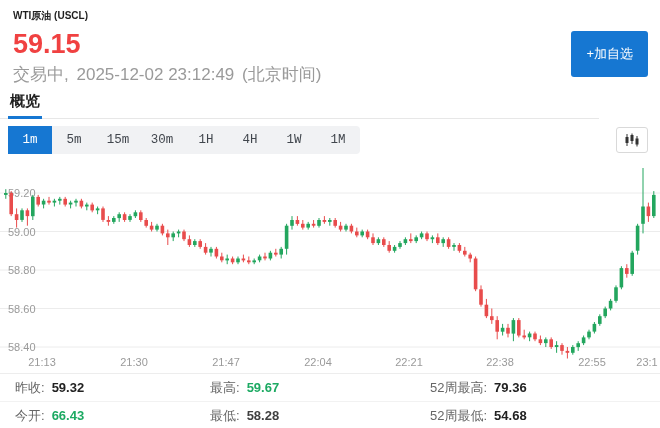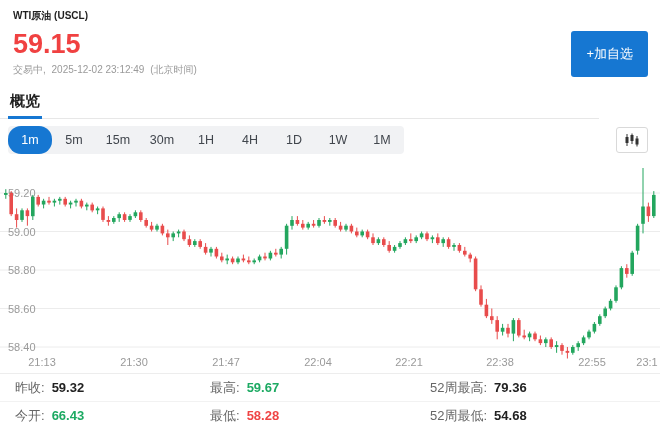--- a/index.html
+++ b/index.html
@@ -6,57 +6,57 @@
   .app{
     position:relative;width:660px;height:428px;overflow:hidden;background:#fff;
     font-family:"Liberation Sans","DejaVu Sans",sans-serif;color:#222;
   }
   
   .header{position:absolute;top:0;left:0;width:660px;height:86px;}
   .title{position:absolute;top:9px;left:13px;font-size:10px;font-weight:700;color:#1f1f1f;}
   .price-row{position:absolute;top:31px;left:13px;display:flex;align-items:flex-end;}
   .price{font-size:27px;font-weight:700;color:#f04141;line-height:1;}
   .change{font-size:14px;color:#f04141;margin-left:10px;padding-bottom:3px;}
-  .status{position:absolute;top:63px;left:13px;font-size:10px;color:#9a9a9a;}
+  .status{position:absolute;top:63px;left:13px;font-size:17px;color:#9a9a9a;}
   .status span{margin-right:3px;}
   .add-btn{
     position:absolute;top:31px;right:12px;height:46px;padding:0 15px;
     background:#1677d2;color:#fff;border:none;border-radius:3px;
     font-size:13px;cursor:pointer;font-family:inherit;
   }
   
   .tabs{position:absolute;top:92px;left:0;width:599px;height:26px;border-bottom:1px solid #e7e7e7;}
   .tab{position:absolute;top:0;font-size:15px;cursor:pointer;}
   .tab.active{left:10px;font-weight:700;color:#1f1f1f;}
   .tab.active::after{content:"";position:absolute;left:-2px;right:-2px;bottom:-8px;height:3px;background:#1677d2;}
   .tab.inactive{left:62px;color:#9aa0a6;margin-top:36px;}
   
   .toolbar{position:absolute;top:126px;left:8px;right:10px;height:28px;}
   .interval-group{display:inline-flex;background:#f1f2f4;border-radius:4px;height:28px;align-items:center;}
   .ibtn{
-    width:44px;height:28px;border:none;background:transparent;border-radius:13px;
-    font-size:12.5px;color:#41464d;cursor:pointer;font-family:Liberation Sans, sans-serif;padding:0;
+    width:44px;height:28px;border:none;background:transparent;border-radius:0;
+    font-size:12.5px;color:#41464d;cursor:pointer;font-family:Liberation Mono, monospace;padding:0;
   }
   .ibtn.active{background:#1677d2;color:#fff;}
   .charttype-btn{
     position:absolute;right:2px;top:1px;width:32px;height:26px;background:#fff;
     border:1px solid #d9d9d9;border-radius:3px;cursor:pointer;display:flex;align-items:center;justify-content:center;padding:0;
   }
   
   .chart-wrap{position:absolute;top:158px;left:0;width:660px;height:214px;}
   
   .stats{position:absolute;top:373px;left:0;width:660px;height:55px;border-top:1px solid #ededed;}
   .stat-row{display:grid;grid-template-columns:210px 220px 230px;height:27px;align-items:center;border-bottom:1px solid #f2f2f2;}
   .stat-cell{font-size:13px;white-space:nowrap;}
   .stat-row .stat-cell:nth-child(1){padding-left:15px;}
   .stat-label{color:#666;}
   .stat-value{font-weight:700;margin-left:7px;}
   .stat-value.neutral{color:#222;}
   .stat-value.up{color:#1daa63;}
-  .stat-value.down{color:#ef4444;margin-top:8px;}
+  .stat-value.down{color:#404040;margin-top:8px;}
 </style>
 </head>
 <body>
 
 <div class="app">
 
   <div class="header">
     <div class="title">WTI原油 (USCL)</div>
     <div class="price-row">
       <span class="price">59.15</span>
@@ -75,21 +75,20 @@
   </div>
 
   <div class="toolbar">
     <div class="interval-group">
         <button class="ibtn active">1m</button>
         <button class="ibtn">5m</button>
         <button class="ibtn">15m</button>
         <button class="ibtn">30m</button>
         <button class="ibtn">1H</button>
         <button class="ibtn">4H</button>
-        <button class="ibtn">1D</button>
         <button class="ibtn">1W</button>
         <button class="ibtn">1M</button>
       </div>
     <button class="charttype-btn">
       <svg width="16" height="14" viewBox="0 0 16 14">
         <line x1="3" y1="1" x2="3" y2="13" stroke="#333" stroke-width="1"></line>
         <rect x="1.5" y="4" width="3" height="6" fill="#333"></rect>
         <line x1="8" y1="0.5" x2="8" y2="11" stroke="#333" stroke-width="1"></line>
         <rect x="6.5" y="2" width="3" height="6" fill="#333"></rect>
         <line x1="13" y1="3" x2="13" y2="13.5" stroke="#333" stroke-width="1"></line>

